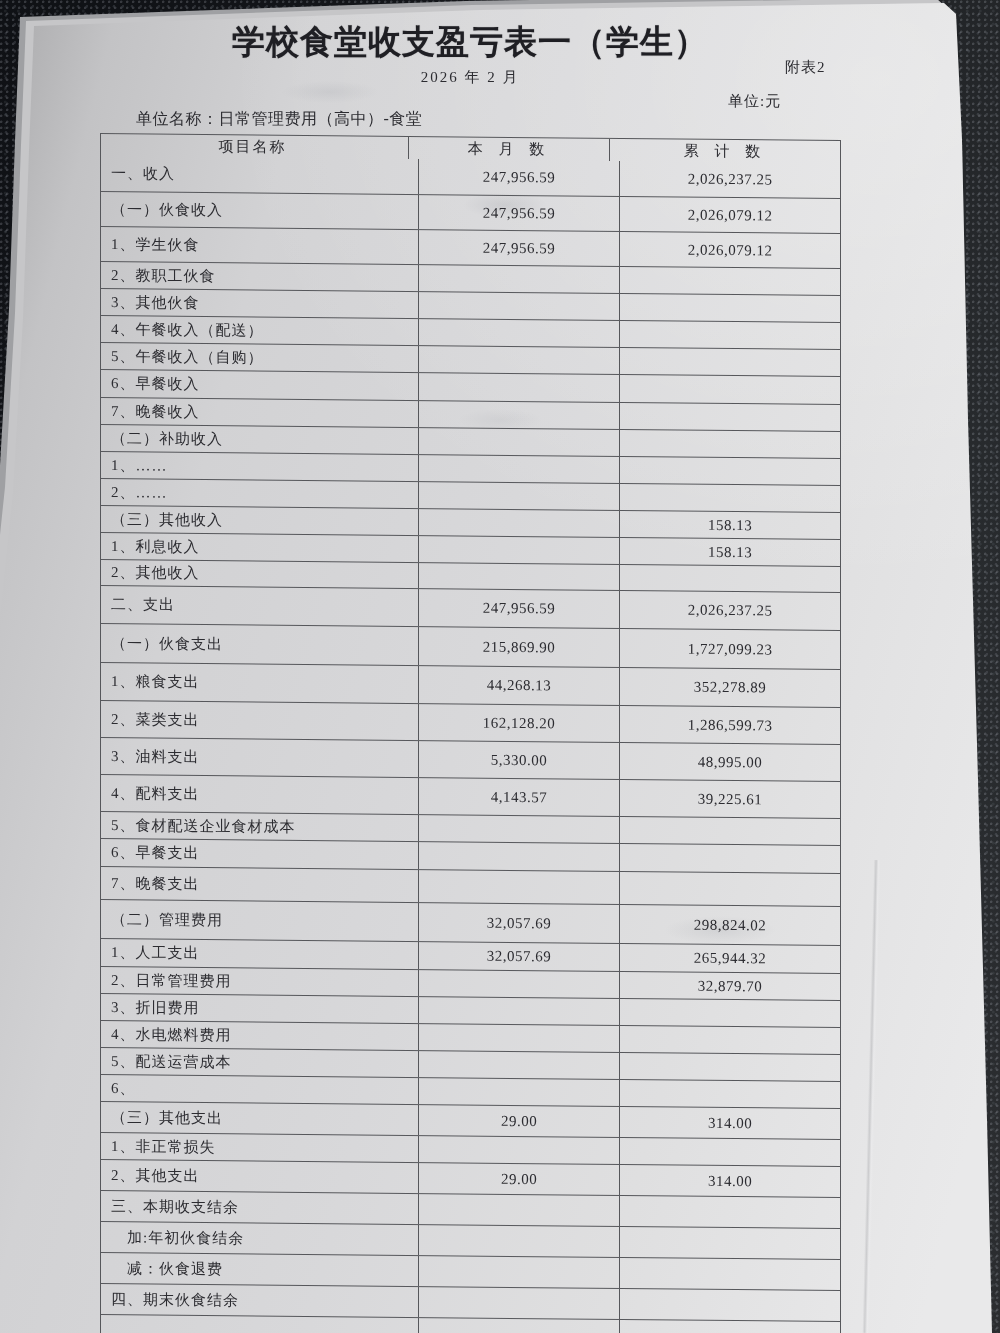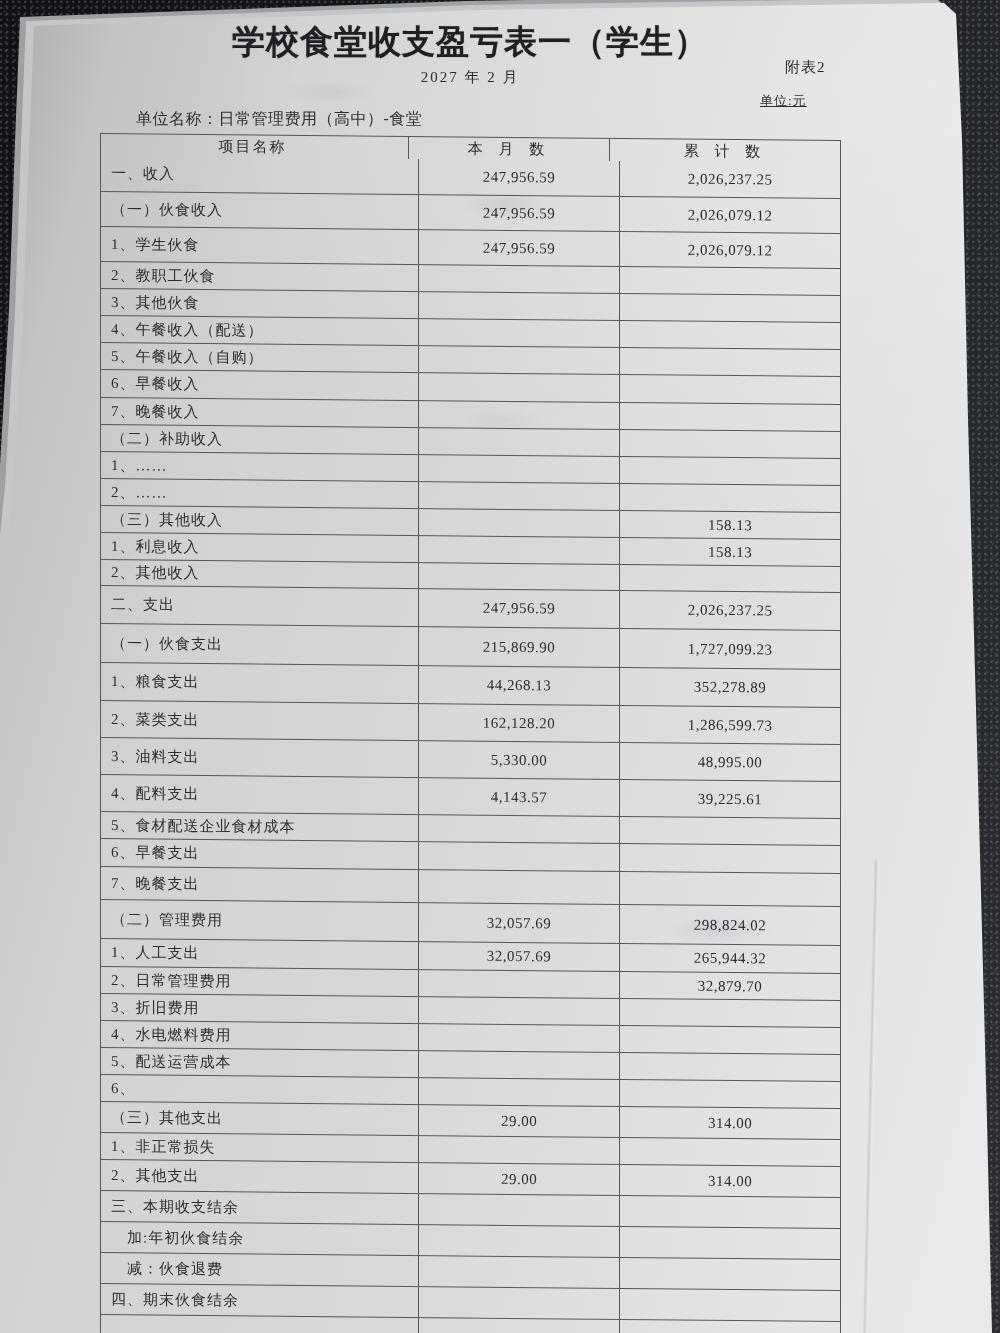--- a/index.html
+++ b/index.html
@@ -59,21 +59,21 @@
     text-shadow:0 0 1px rgba(30,30,35,.45);
   }
   .doc-date{
     position:absolute;left:120px;top:68px;width:700px;text-align:center;
     font-size:15px;letter-spacing:2px;color:var(--ink);
   }
   .appendix{
     position:absolute;left:785px;top:58px;font-size:15px;color:var(--ink);letter-spacing:1px;
   }
   .unit{
-    position:absolute;left:760px;top:92px;font-size:13px;color:var(--ink);letter-spacing:1px;text-decoration:underline;
+    position:absolute;left:728px;top:92px;font-size:15px;color:var(--ink);letter-spacing:1px;
   }
   .unit-name{
     position:absolute;left:136px;top:109px;font-size:16px;color:var(--ink);letter-spacing:.5px;
   }
 
   .table-area{
     position:absolute;left:100px;top:133px;width:741px;
     transform:skewY(0.55deg);transform-origin:left top;
     color:var(--ink);
   }
@@ -98,21 +98,21 @@
   <div class="desk"></div>
 
   <div class="under-sheet-2 paper-shape"></div>
   <div class="under-sheet-1 paper-shape"></div>
 
   <div class="paper paper-shape">
     <div class="bleed"></div>
     <div class="crease"></div>
 
     <div class="doc-title">学校食堂收支盈亏表一（学生）</div>
-    <div class="doc-date">2027 年 2 月</div>
+    <div class="doc-date">2026 年 2 月</div>
     <div class="appendix">附表2</div>
     <div class="unit">单位:元</div>
     <div class="unit-name">单位名称：日常管理费用（高中）-食堂</div>
 
     <div class="table-area">
       <div class="tbl">
         <div class="t-row h-row">
           <div class="cell c1">项目名称</div>
           <div class="cell c2">本 月 数</div>
           <div class="cell c3">累 计 数</div>

